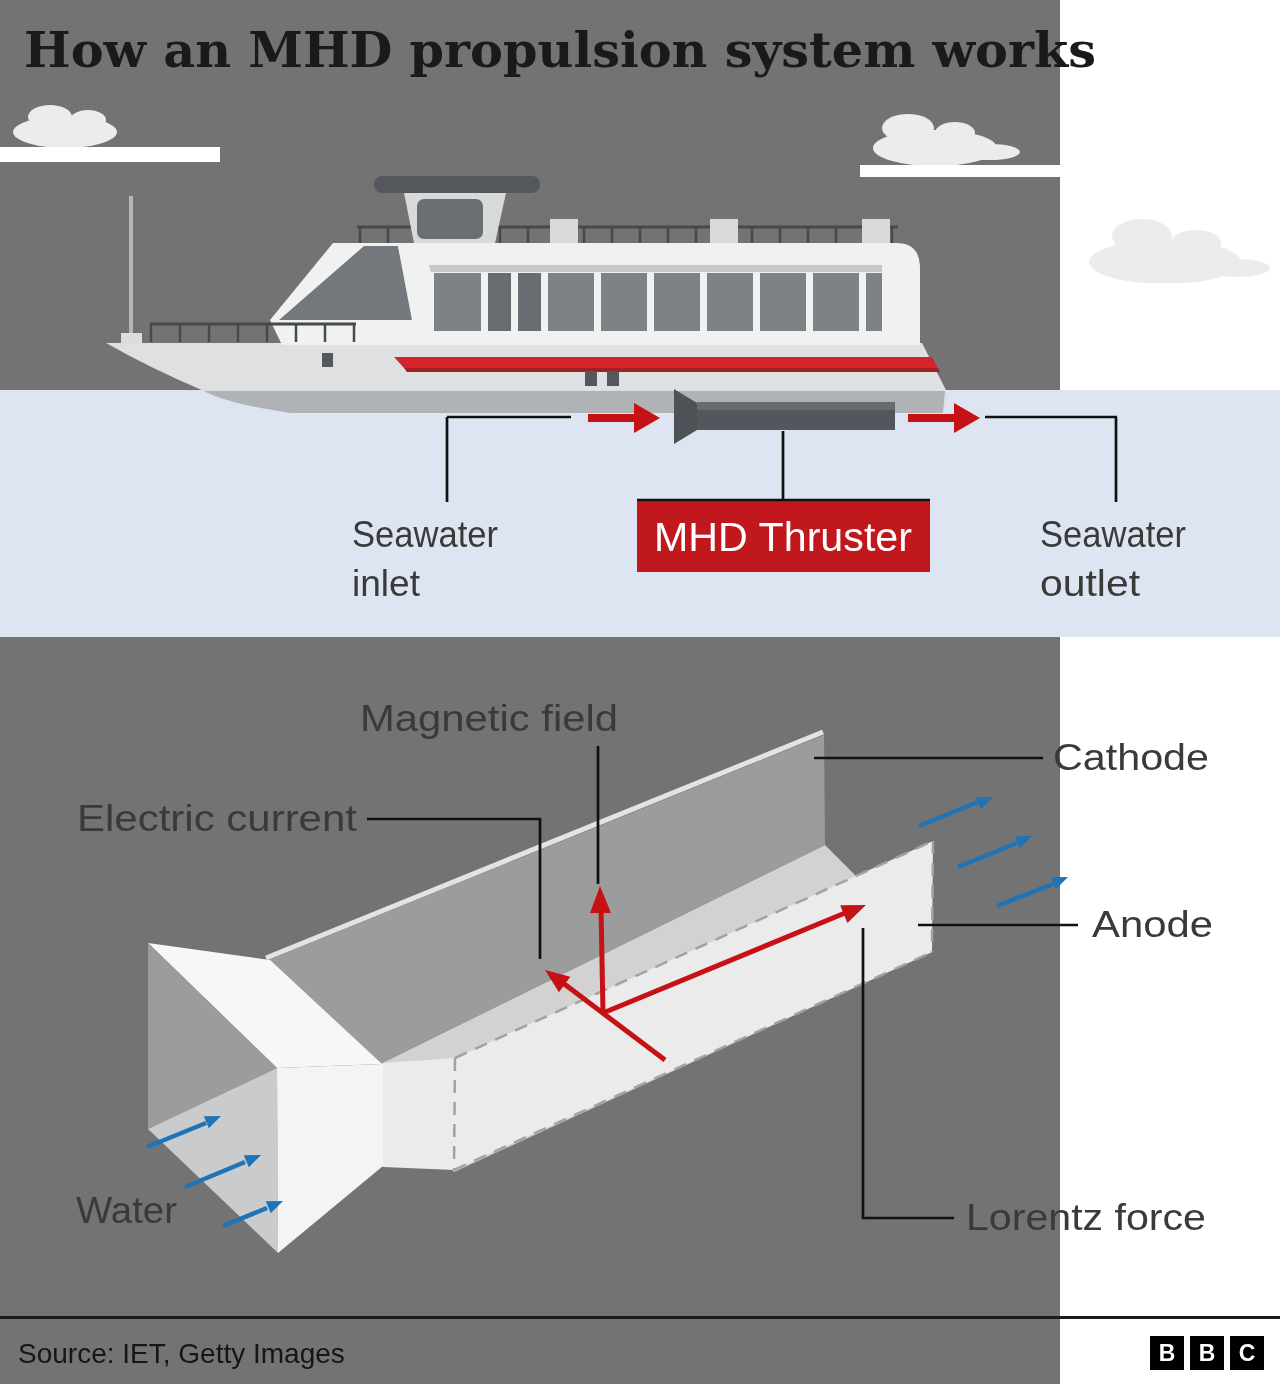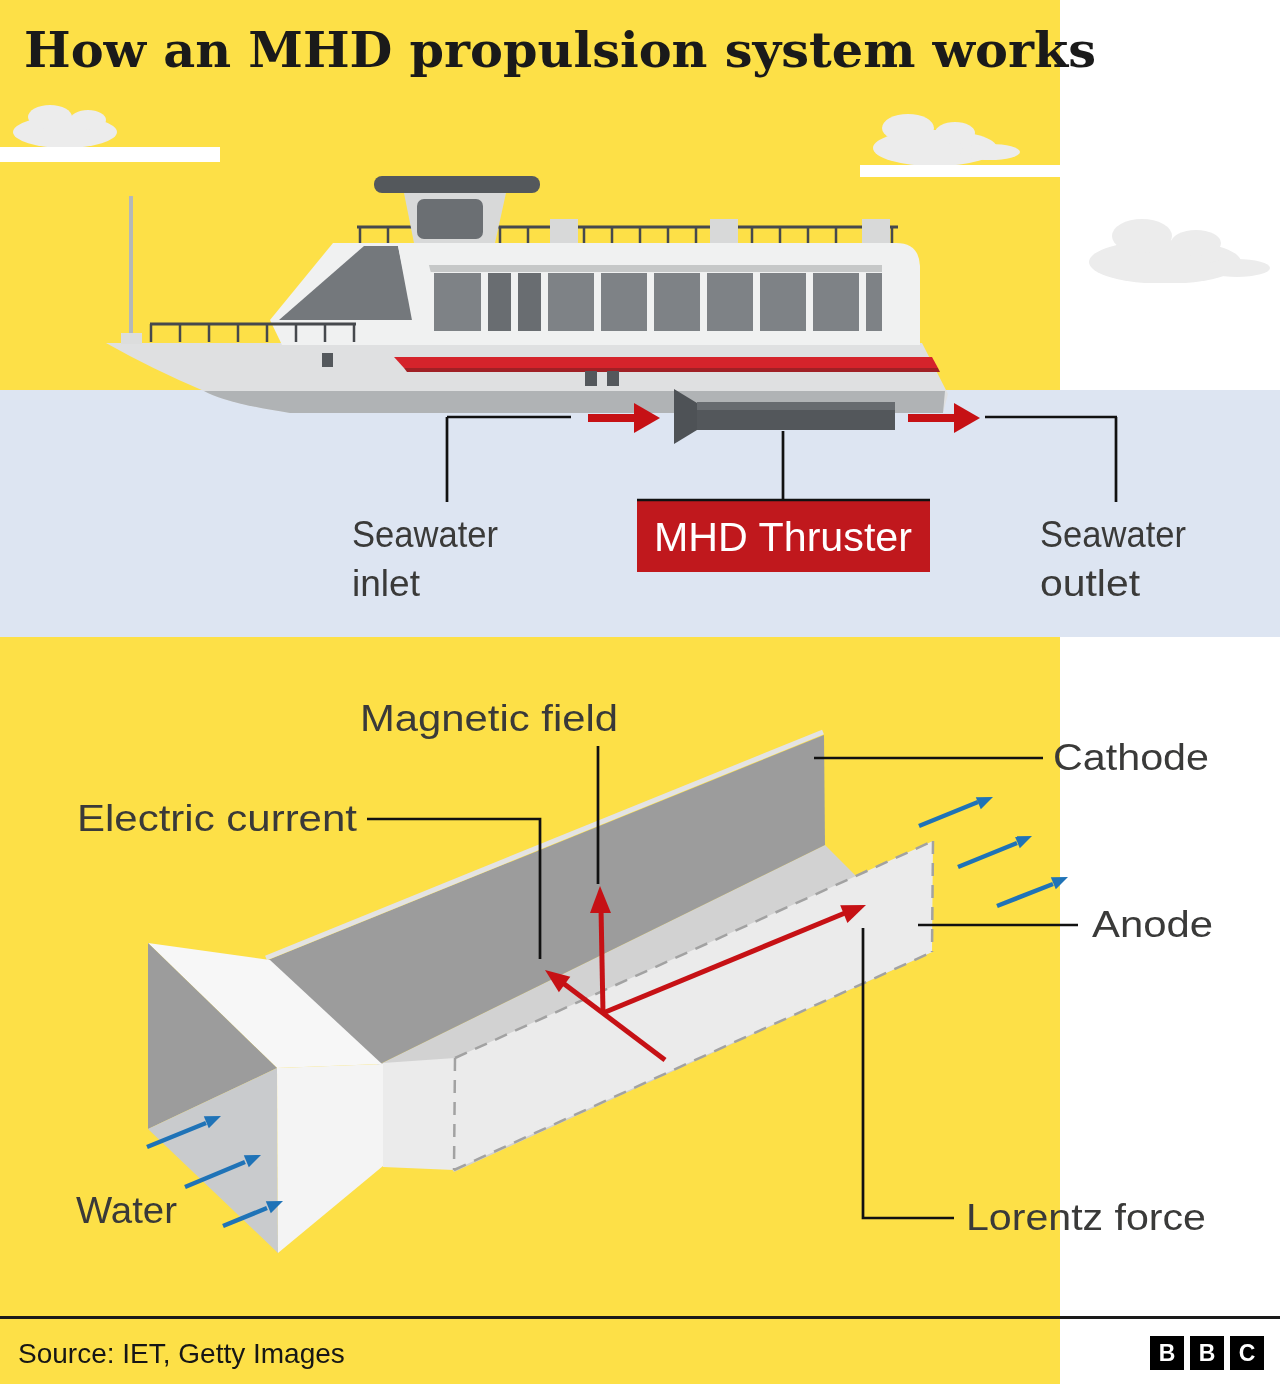--- a/index.html
+++ b/index.html
@@ -1,16 +1,16 @@
 <!DOCTYPE html>
 <html><head>
 <meta charset="utf-8">
 <style>
   html,body{margin:0;padding:0;background:#ffffff;}
-  .canvas-wrap{width:1060px;height:1384px;position:relative;background:#fde047;}
+  .canvas-wrap{width:1060px;height:1384px;position:relative;background:#737373;}
   svg{display:block;}
   text{font-family:"Liberation Sans",sans-serif;}
   .title-text{font-family:"DejaVu Serif",serif;font-weight:bold;fill:#1a1a1a;}
   .lbl{fill:#3a3a39;font-size:36px;}
   .box-lbl{fill:#ffffff;font-size:40px;}
   .src{fill:#161616;font-size:28px;}
   .bbc{fill:#ffffff;font-size:23px;font-weight:bold;}
   .conn{stroke:#111111;stroke-width:2.7;fill:none;}
   .dash{stroke:#a2a2a2;stroke-width:2.5;fill:none;stroke-dasharray:13 9;}
   .redln{stroke:#c61115;stroke-width:5;fill:none;}

